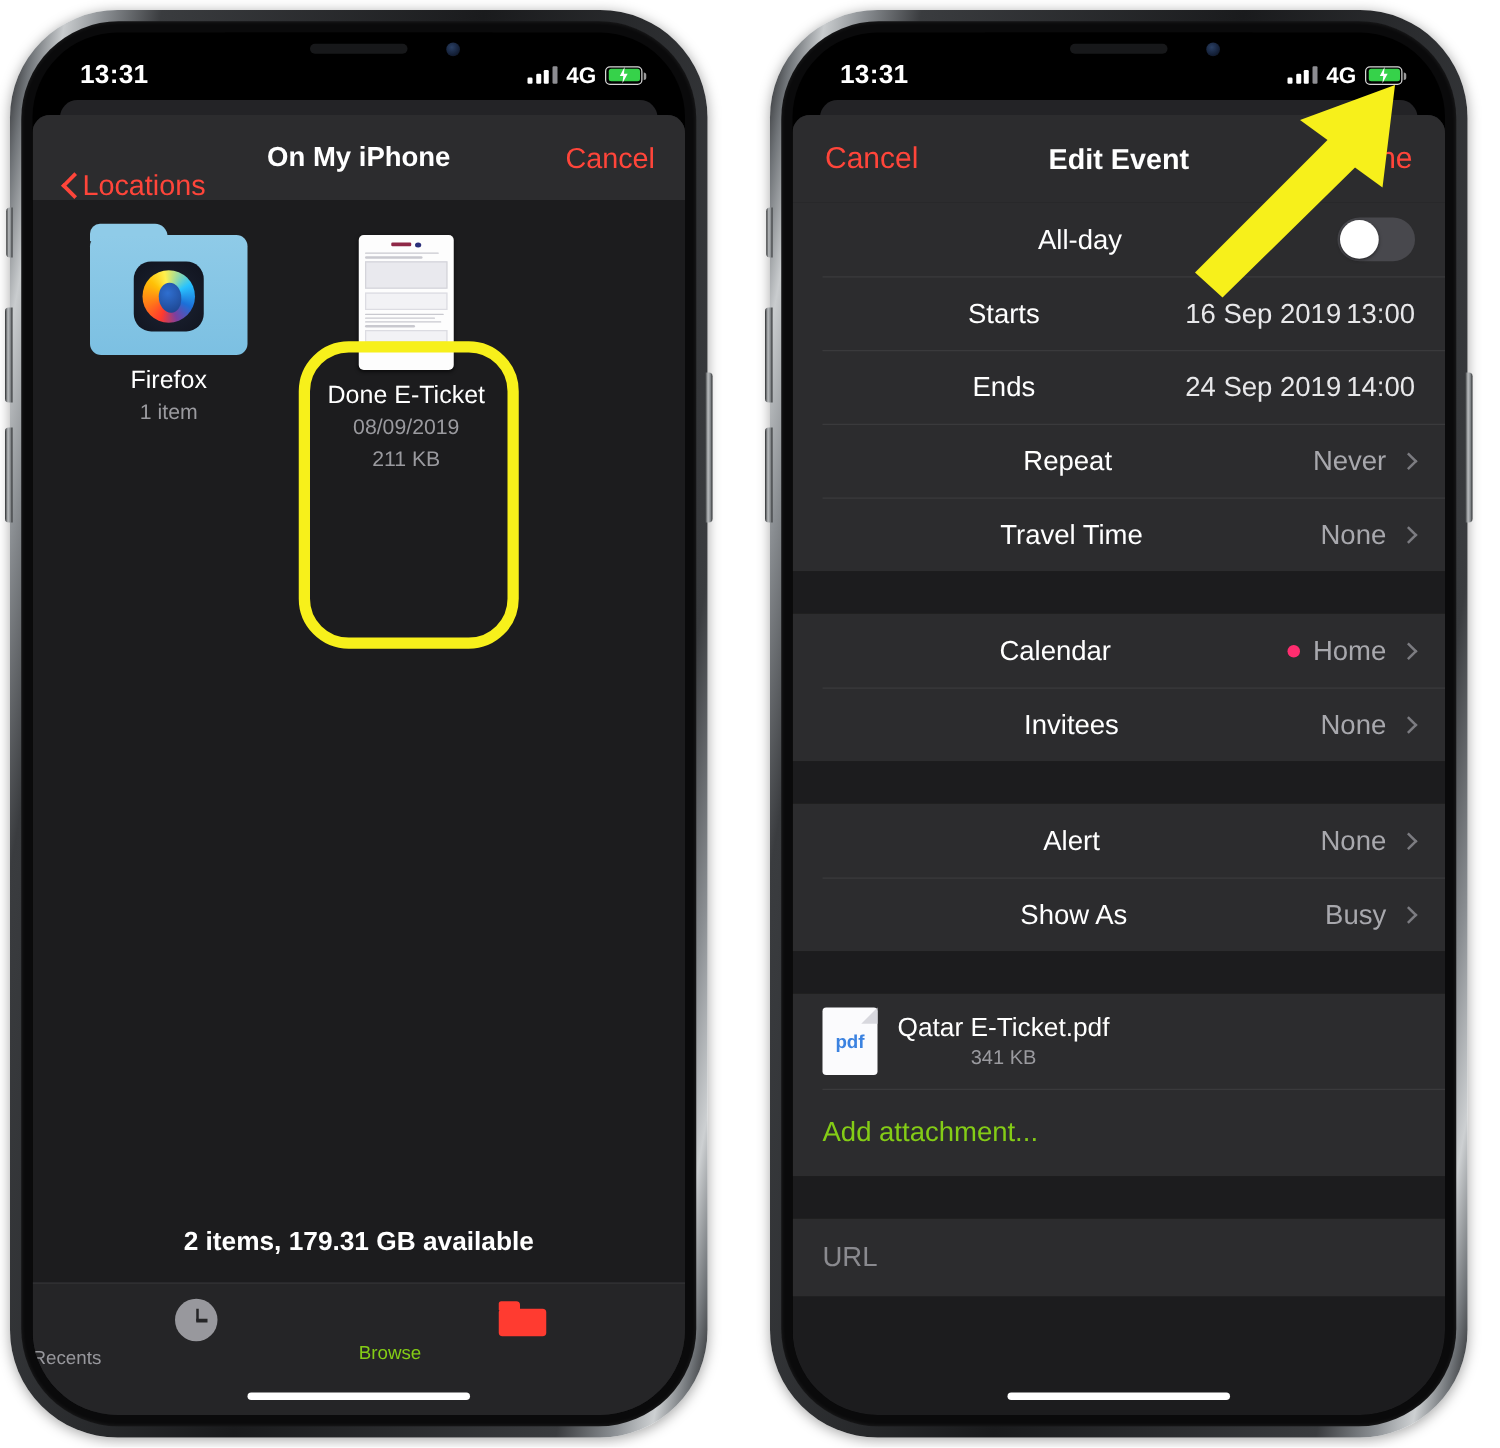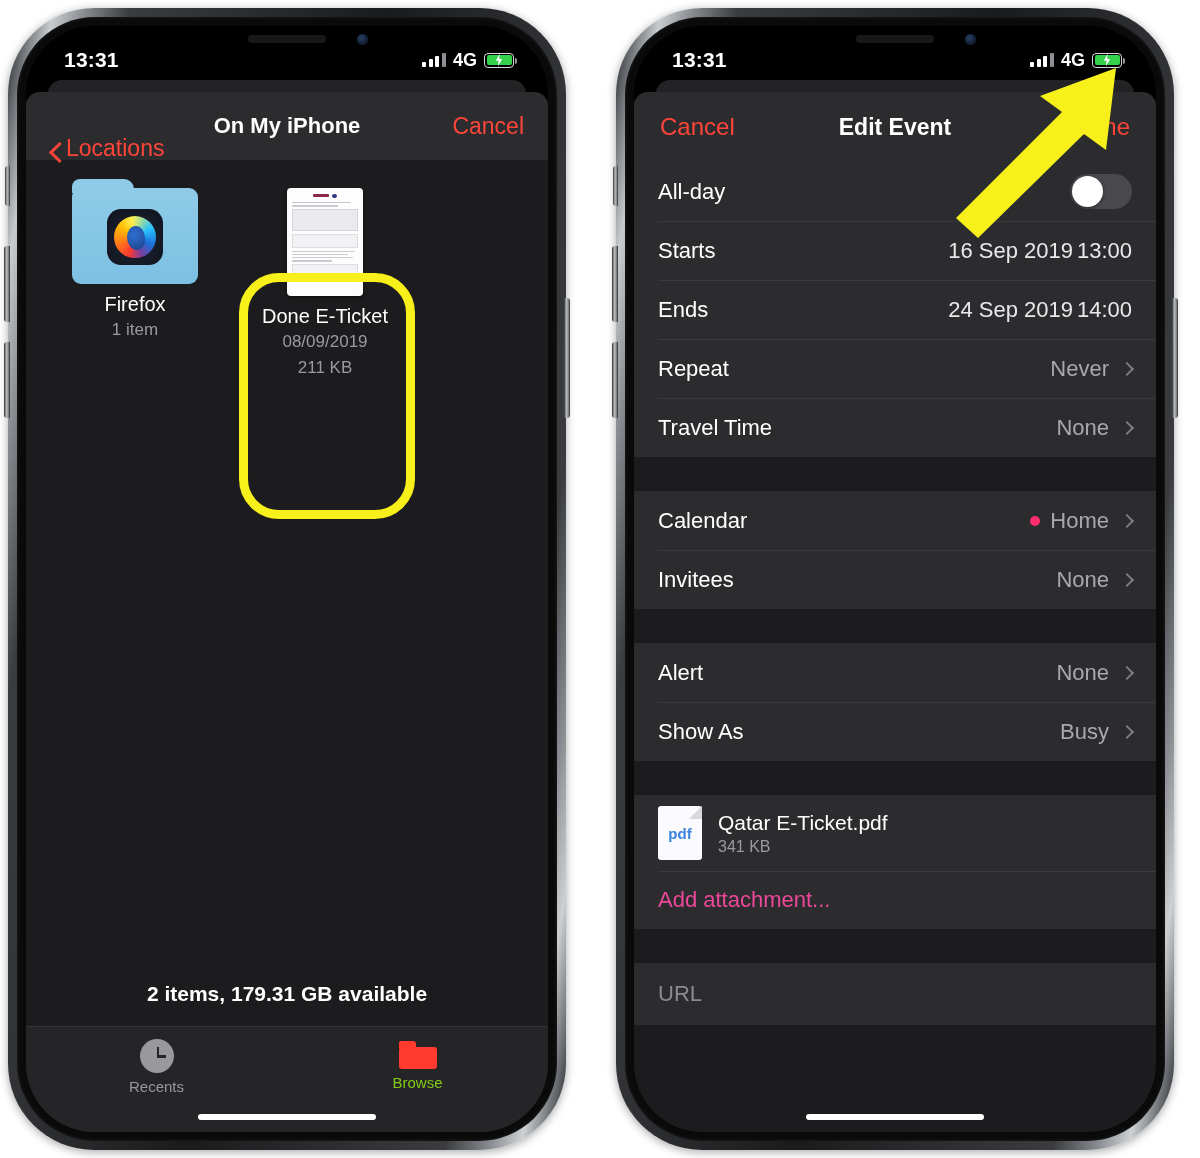--- a/index.html
+++ b/index.html
@@ -91,21 +91,21 @@
     position: absolute; left: 0; right: 0; top: 66px; bottom: 0;
     background: #1c1c1e; border-radius: 14px 14px 0 0; z-index: 3; overflow: hidden;
   }
 
   
   .navbar {
     height: 68px; background: #2c2c2e;
     display: flex; align-items: center; justify-content: space-between;
     padding: 0 24px; position: relative;
   }
-  .nav-back { display: flex; align-items: flex-end; gap: 4px; color: #ff453a; font-size: 23px; margin-top: 44px; }
+  .nav-back { display: flex; align-items: center; gap: 4px; color: #ff453a; font-size: 23px; margin-top: 44px; }
   .chev-back { width: 12px; height: 20px; position: relative; }
   .chev-back::before {
     content:""; position:absolute; left:2px; top:3px; width:12px; height:12px;
     border-left: 3.5px solid #ff453a; border-bottom: 3.5px solid #ff453a;
     transform: rotate(45deg);
   }
   .nav-title { position: absolute; left: 50%; transform: translateX(-50%);
                color: #fff; font-size: 22px; font-weight: bold; }
   .nav-action { color: #ff453a; font-size: 23px; }
 
@@ -167,21 +167,21 @@
   .storage-line {
     position: absolute; left: 0; right: 0; bottom: 126px; text-align: center;
     color: #fff; font-size: 21px; font-weight: bold;
   }
 
   .tabbar {
     position: absolute; left: 0; right: 0; bottom: 0; height: 106px;
     background: #252527; border-top: 1px solid #333336;
     display: flex; align-items: flex-start; padding-top: 12px;
   }
-  .tab { flex: 1; text-align: center; }
+  .tab { flex: 1; text-align: left; }
   .tab .lbl { font-size: 15px; margin-top: 5px; display: block; }
   .tab.inactive .lbl { color: #98989d; }
   .tab.active .lbl { color: #84cc16; }
   .clock-ico { width: 34px; height: 34px; border-radius: 50%; background: #98989d; margin: 0 auto; position: relative; }
   .clock-ico::before { content:""; position:absolute; left:50%; top:8px; width:2.6px; height:10px; background:#252527; }
   .clock-ico::after  { content:""; position:absolute; left:50%; top:16px; width:9px; height:2.6px; background:#252527; }
   .folder-ico-sm { width: 38px; height: 28px; margin: 2px auto 0; position: relative; }
   .folder-ico-sm .fb { position: absolute; left:0; bottom:0; width:38px; height:22px; background:#ff3b30; border-radius:3px; }
   .folder-ico-sm .ft { position: absolute; left:0; top:0; width:17px; height:7px; background:#ff3b30; border-radius:2px 3px 0 0; }
 
@@ -193,21 +193,21 @@
   
   .ee-nav {
     height: 70px; background: #2c2c2e;
     display: flex; align-items: center; justify-content: space-between;
     padding: 0 26px; position: relative;
   }
   .ee-nav .side { color: #ff453a; font-size: 24px; }
   .ee-title { position: absolute; left: 50%; transform: translateX(-50%);
               color: #fff; font-size: 23px; font-weight: bold; }
 
-  .group { background: #2c2c2e; }
+  .group { background: #2c2c2e; text-align: center; }
   .gap { height: 34px; background: #1c1c1e; }
   .row {
     height: 59px; display: flex; align-items: center;
     padding: 0 24px; position: relative;
   }
   .row + .row::before {
     content:""; position:absolute; left:24px; right:0; top:0; height:1px; background:#3a3a3c;
   }
   .row .label { color: #fff; font-size: 22px; flex: 1; }
   .row .value { color: #a8a8ad; font-size: 22px; }
@@ -222,22 +222,22 @@
                   border-radius: 50%; background: #fff; box-shadow: 0 1px 3px rgba(0,0,0,.5); }
 
   .att-row { height: 76px; display: flex; align-items: center; padding: 0 24px; gap: 16px; }
   .pdf-ico { width: 44px; height: 54px; background: #fbfbfd; border-radius: 3px; position: relative; flex: none;
              display: flex; align-items: center; justify-content: center; }
   .pdf-ico::before { content:""; position:absolute; right:0; top:0; border-width: 0 0 13px 13px;
                      border-style: solid; border-color: transparent transparent #d8d8de transparent; }
   .pdf-ico span { color: #3b82e0; font-size: 15px; font-weight: bold; }
   .att-text .n { color: #fff; font-size: 21px; }
   .att-text .s { color: #9a9a9f; font-size: 16px; margin-top: 3px; }
-  .add-att { height: 58px; display: flex; align-items: center; padding: 0 24px;
-             color: #ec4899; font-size: 22px; position: relative; }
+  .add-att { height: 70px; display: flex; align-items: center; padding: 0 24px;
+             color: #84cc16; font-size: 22px; position: relative; }
   .add-att::before { content:""; position:absolute; left:24px; right:0; top:0; height:1px; background:#3a3a3c; }
   .url-row { height: 62px; display: flex; align-items: center; padding: 0 24px;
              color: #8a8a8f; font-size: 22px; background: #2c2c2e; text-align: center; }
 
   .arrow-svg { position: absolute; z-index: 60; pointer-events: none; }
 </style>
 </head>
 <body>
 
 <div class="stage">

